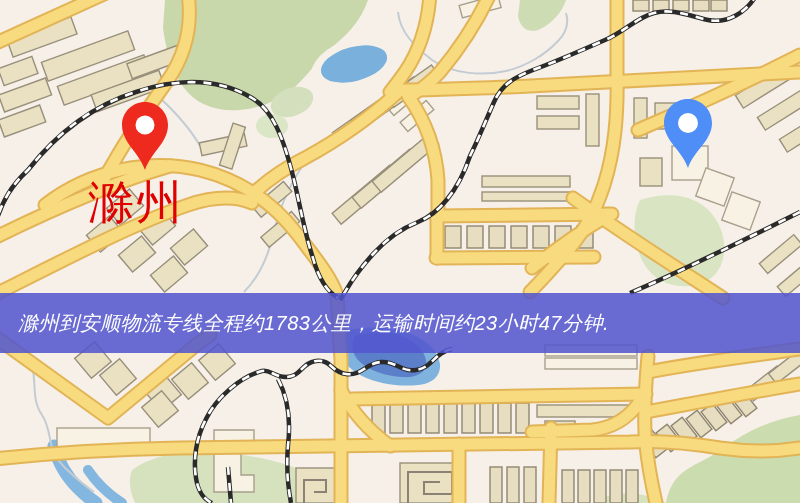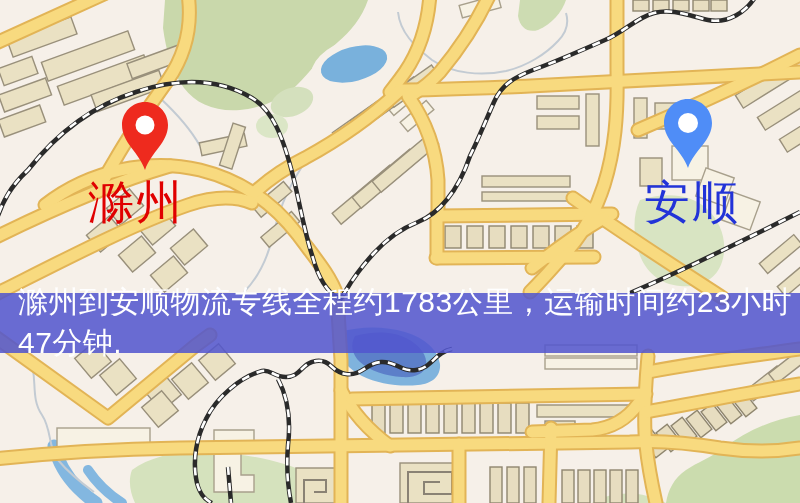--- a/index.html
+++ b/index.html
@@ -3,21 +3,21 @@
 <meta charset="utf-8">
 <style>
   html,body{margin:0;padding:0;background:#ddd;}
   #stage{position:relative;width:800px;height:503px;overflow:hidden;
          font-family:"Liberation Sans","DejaVu Sans",sans-serif;background:#f6f0e9;}
   #map-svg{position:absolute;left:0;top:0;width:800px;height:503px;display:block;}
   .map-label{position:absolute;font-family:"Liberation Serif","DejaVu Serif",serif;
              font-size:46px;font-weight:400;letter-spacing:2px;line-height:1;white-space:nowrap;}
   #info-banner{position:absolute;left:0;top:293px;width:800px;height:60px;
                display:flex;align-items:center;box-sizing:border-box;padding-left:18px;}
-  #info-banner .banner-text{font-size:30px;letter-spacing:0.5px;}
+  #info-banner .banner-text{font-size:20px;letter-spacing:0.5px;font-style:italic;}
   .bld{fill:#eae1c3;stroke:#99907b;stroke-width:1.4;}
   .bld-light{fill:#f7f2e4;stroke:#a8a08c;stroke-width:1.4;}
   .bld-small{fill:#e7ddc0;stroke:#8f866f;stroke-width:1.4;}
   .road-casing{fill:none;stroke:#e2b456;stroke-width:15;stroke-linecap:round;stroke-linejoin:round;}
   .road-fill{fill:none;stroke:#f8da7f;stroke-width:11;stroke-linecap:round;stroke-linejoin:round;}
   .rail-base{fill:none;stroke:#2a2a2a;stroke-width:4.5;stroke-linecap:butt;}
   .rail-dash{fill:none;stroke:#ffffff;stroke-width:2.6;stroke-dasharray:8 8;}
   .contour{fill:none;stroke:#c3cbd3;stroke-width:2;}
   .hook{fill:none;stroke:#8a8274;stroke-width:2;}
 </style>
@@ -257,19 +257,18 @@
     <path d="M145,170 C139,152 122,143 122,125 C122,112.3 132.3,102 145,102 C157.7,102 168,112.3 168,125 C168,143 151,152 145,170 Z" fill="#ee2a1e"></path>
     <circle cx="145" cy="125" r="9.5" fill="#ffffff"></circle>
   </g>
   <g>
     <path d="M688,168 C682,150 664,141 664,123 C664,109.7 674.7,99 688,99 C701.3,99 712,109.7 712,123 C712,141 694,150 688,168 Z" fill="#4f8df7"></path>
     <circle cx="688" cy="123" r="10" fill="#ffffff"></circle>
   </g>
 </svg>
 
   <div class="map-label" style="left: 88px; top: 180px; color: rgb(224, 0, 0); font-family: Liberation Serif, serif;">滁州</div>
-  <div class="map-label" style="left: 644px; top: 180px; color: rgb(34, 51, 216);">安顺</div>
 
   <div id="info-banner" style="background: rgba(82, 85, 206, 0.86);">
     <span class="banner-text" style="color: rgb(255, 255, 255);">滁州到安顺物流专线全程约1783公里，运输时间约23小时47分钟.</span>
   </div>
 
 </div>
 
 </body></html>

